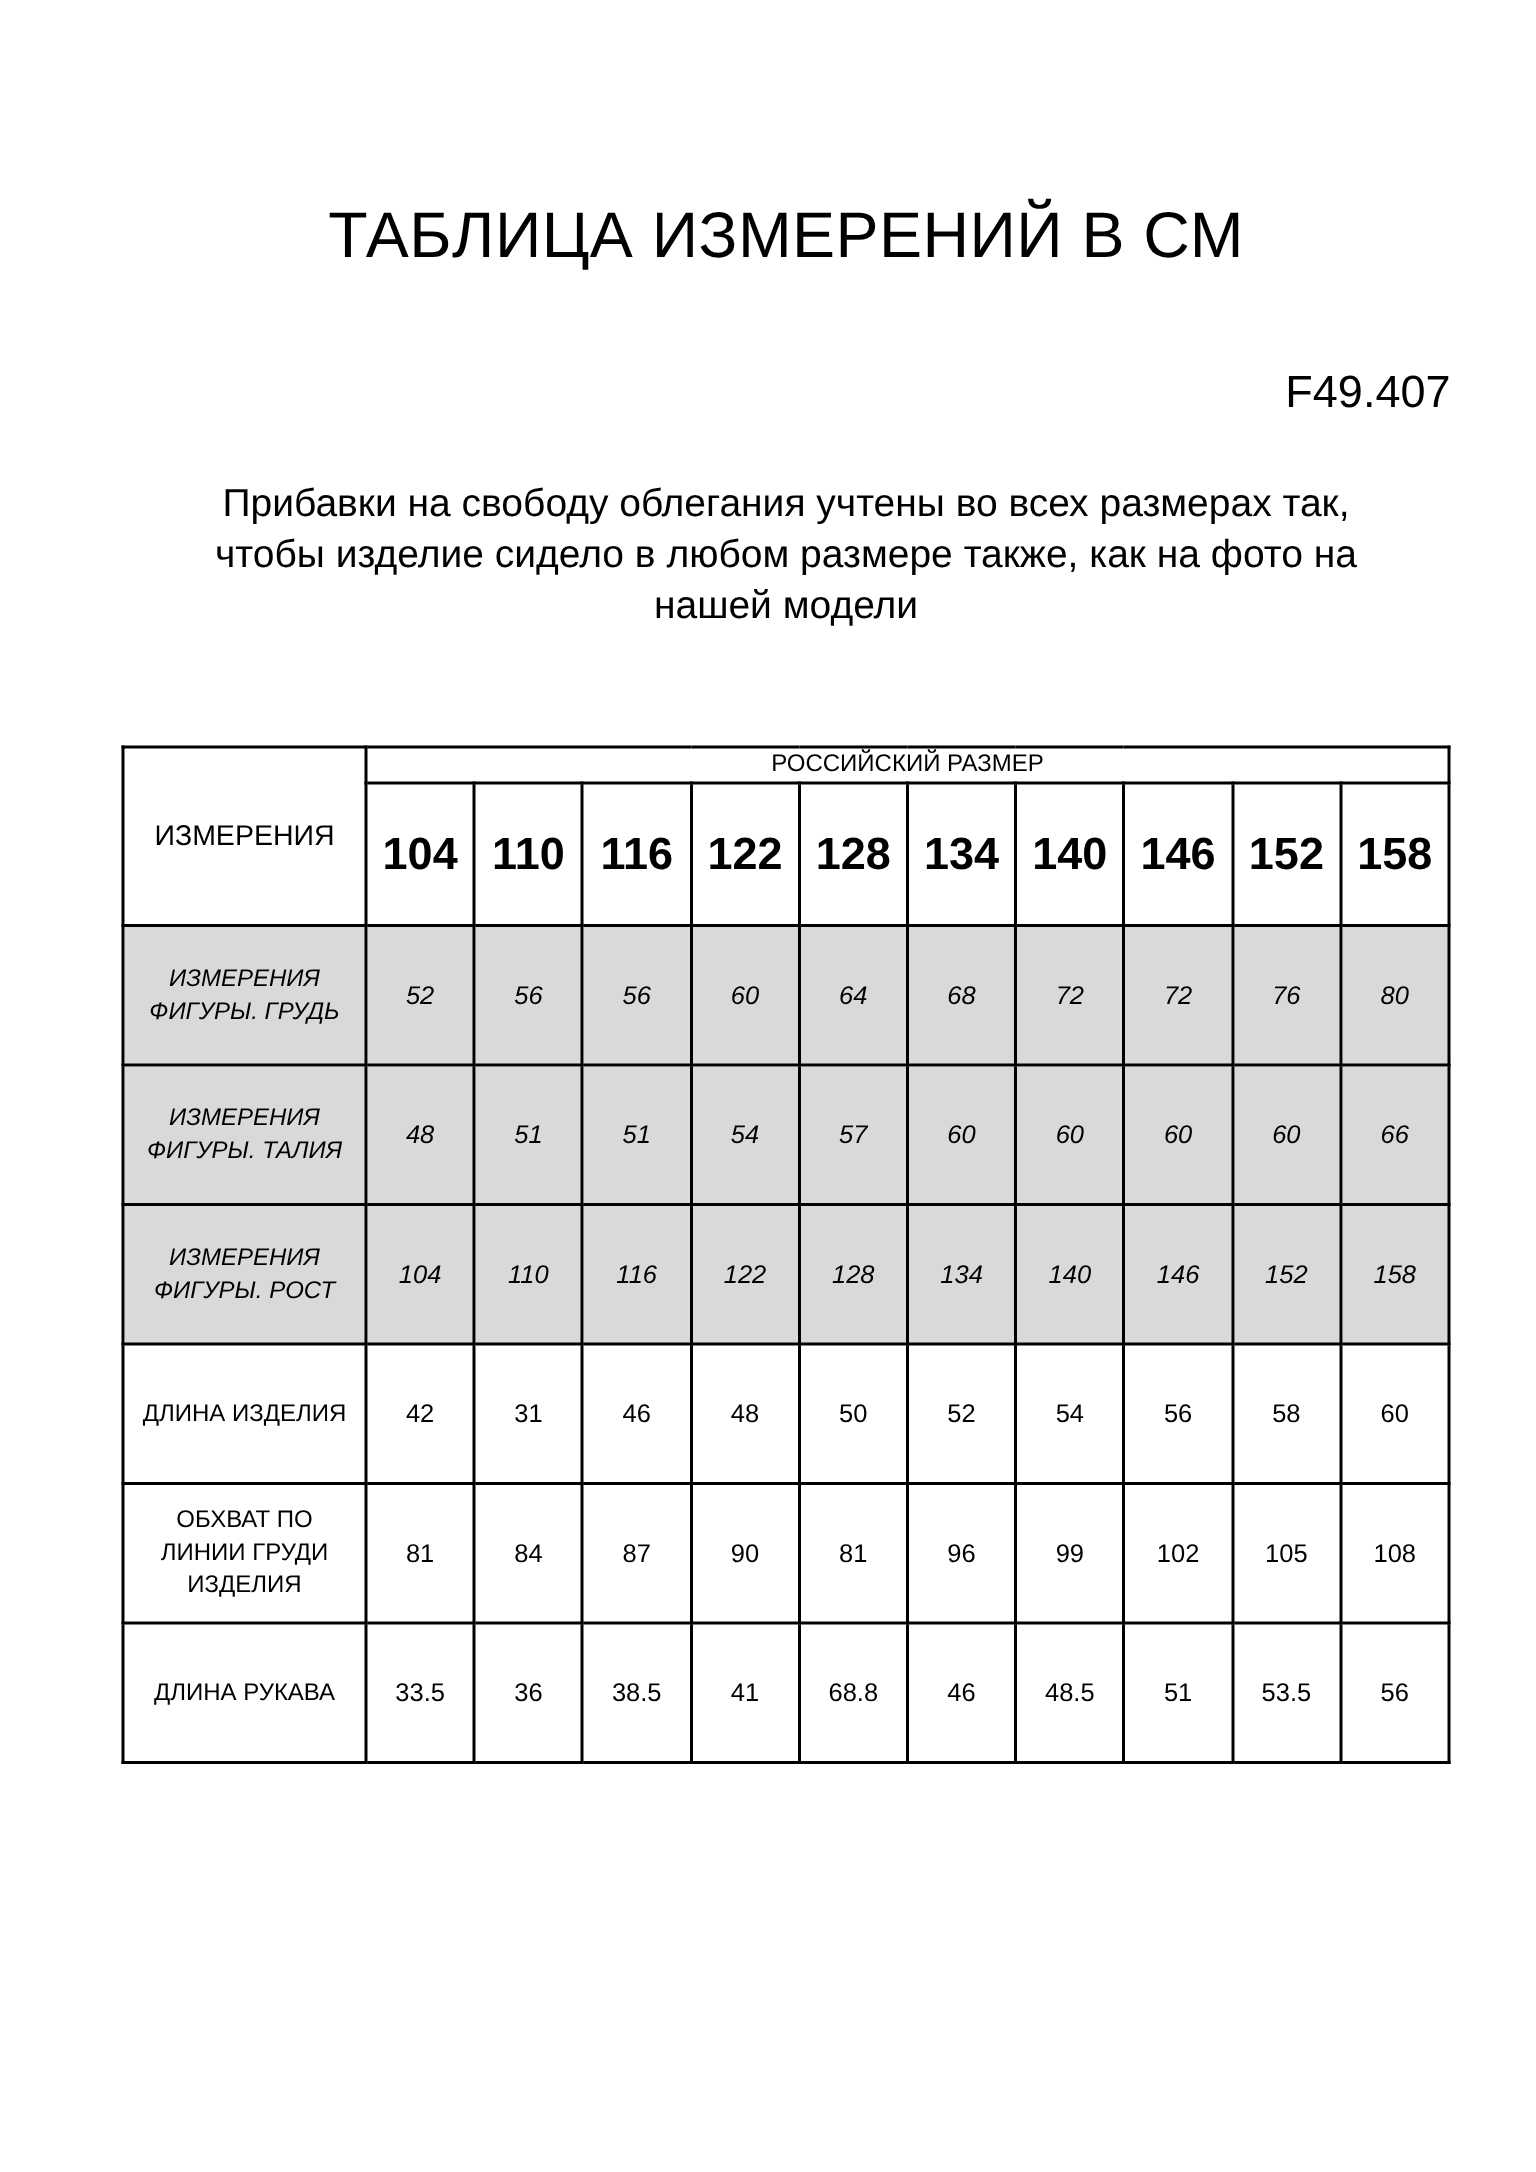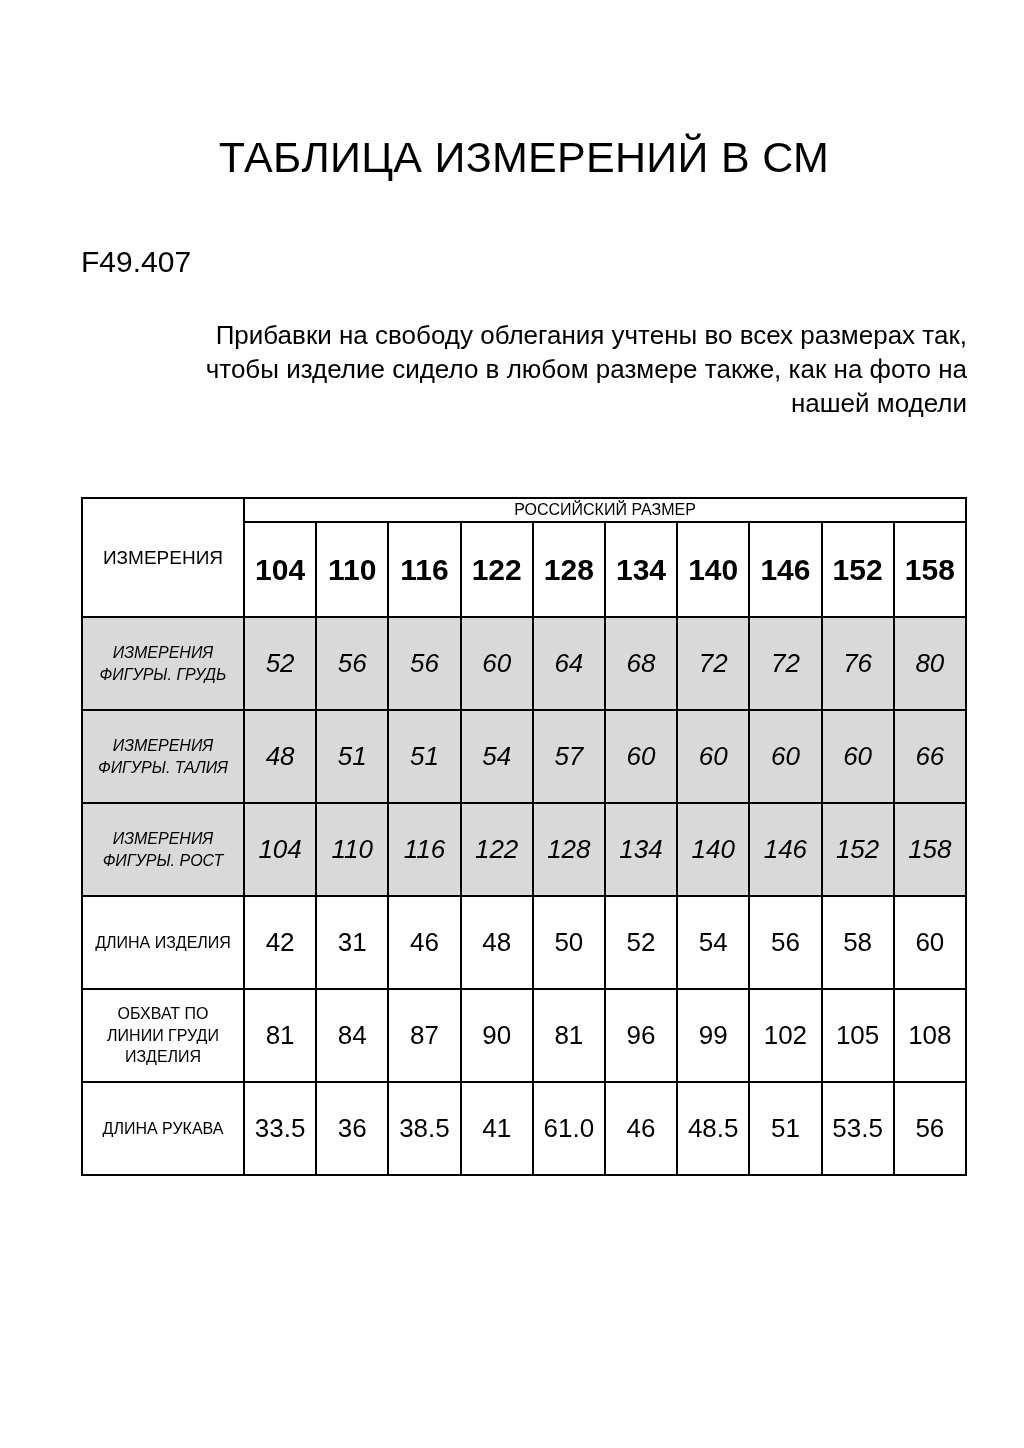--- a/index.html
+++ b/index.html
@@ -25,27 +25,27 @@
     font-size: 43px;
     font-weight: 400;
     line-height: 49px;
     text-align: center;
     letter-spacing: 0.3px;
   }
   .model {
     margin-top: 62px;
     font-size: 30px;
     line-height: 36px;
-    text-align: left;
+    text-align: right;
   }
   .note {
     margin: 38px 0 0 0;
     font-size: 26px;
     line-height: 34px;
-    text-align: right;
+    text-align: center;
     white-space: pre-line;
   }
   table.size-table {
     border-collapse: collapse;
     table-layout: fixed;
     width: 886px;
     margin-top: 77px;
   }
   table.size-table td {
     border: 2px solid #000000;
@@ -62,21 +62,21 @@
     font-size: 30px;
     font-weight: 700;
   }
   tbody tr { height: 93px; }
   td.row-label {
     font-size: 16px;
     line-height: 1.35;
     white-space: pre-line;
     padding: 0 4px;
   }
-  td.value-cell { font-size: 26px; }
+  td.value-cell { font-size: 17px; }
   tr.shaded td { background: #d9d9d9; }
   tr.italic td { font-style: italic; }
 </style>
 </head>
 <body>
 
 <div class="page">
   <h1 class="title">ТАБЛИЦА ИЗМЕРЕНИЙ В СМ</h1>
   <div class="model">F49.407</div>
   <p class="note">Прибавки на свободу облегания учтены во всех размерах так,
@@ -185,21 +185,21 @@
           <td class="value-cell">102</td>
           <td class="value-cell">105</td>
           <td class="value-cell">108</td>
         </tr>
         <tr>
           <td class="row-label">ДЛИНА РУКАВА</td>
           <td class="value-cell">33.5</td>
           <td class="value-cell">36</td>
           <td class="value-cell">38.5</td>
           <td class="value-cell">41</td>
-          <td class="value-cell">61.0</td>
+          <td class="value-cell">68.8</td>
           <td class="value-cell">46</td>
           <td class="value-cell">48.5</td>
           <td class="value-cell">51</td>
           <td class="value-cell">53.5</td>
           <td class="value-cell">56</td>
         </tr>
       </tbody>
   </table>
 </div>
 

